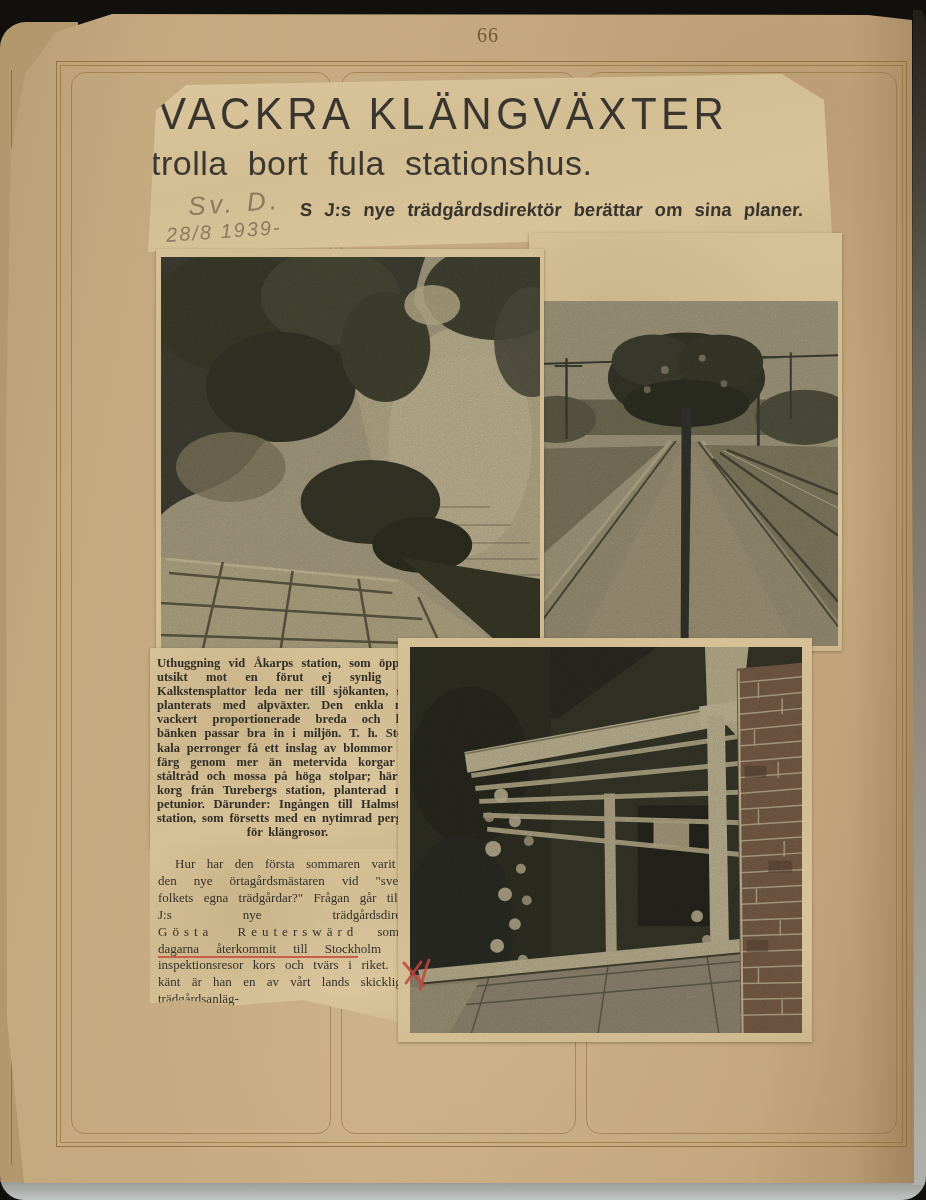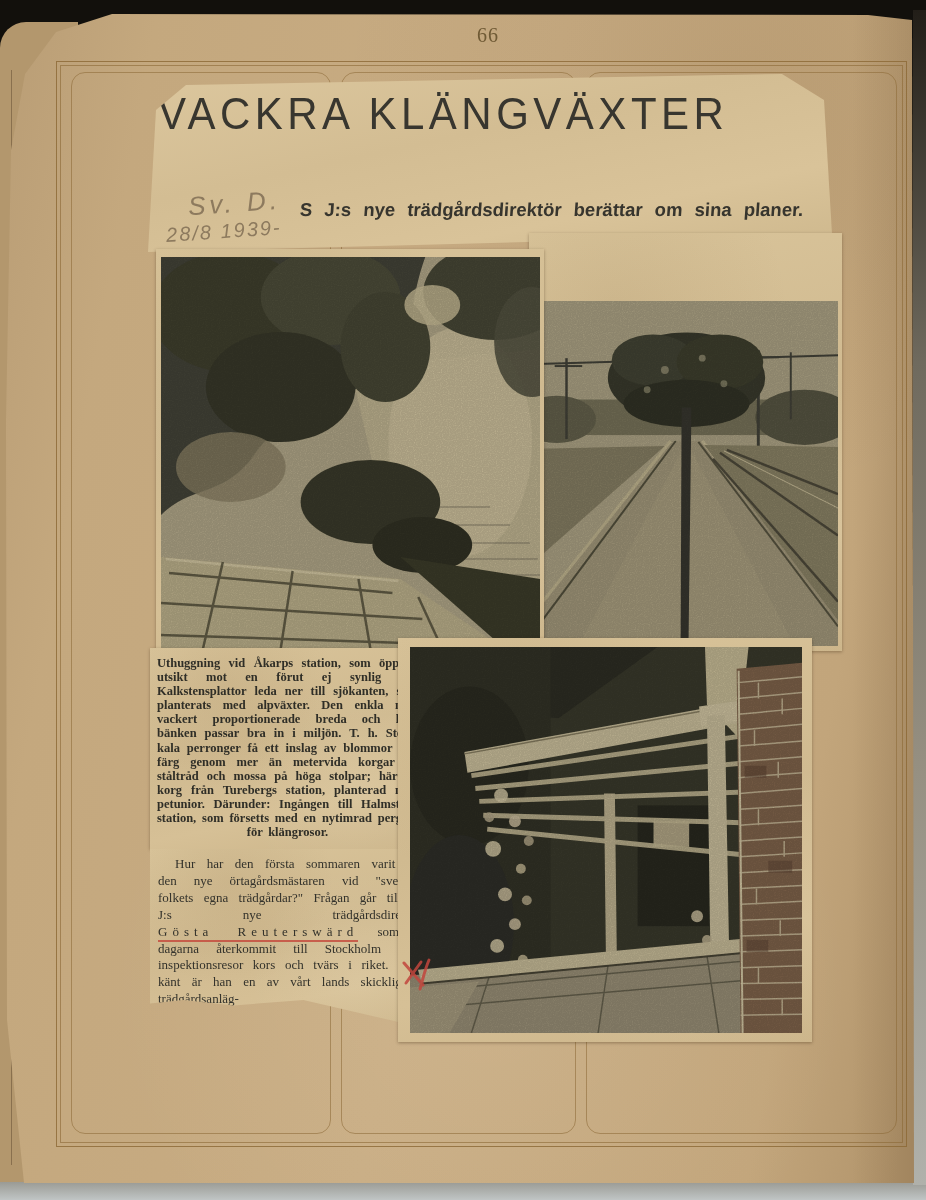--- a/index.html
+++ b/index.html
@@ -1,16 +1,16 @@
 <!DOCTYPE html>
 <html><head>
 <meta charset="utf-8">
 <style>
   html,body{margin:0;padding:0;background:#12100c;}
-  .scan{position:relative;width:926px;height:1200px;overflow:hidden;background:#12100c;font-family:"Liberation Sans",sans-serif;}
+  .scan{position:relative;width:926px;height:1200px;overflow:hidden;background:#12100c;font-family:"Liberation Sans",sans-serif;border-radius:24px;}
   .scanner-bottom{position:absolute;left:0;top:1180px;width:926px;height:20px;background:linear-gradient(#96968f,#c0c5c5);}
   .page-right-edge{position:absolute;left:913px;top:10px;width:13px;height:1175px;background:linear-gradient(#221e18,#6f6a5e 30%,#969082 65%,#b0b1ab);}
   .under-page{position:absolute;left:0;top:22px;width:78px;height:1160px;background:#b3976d;border-top-left-radius:26px;}
   .under-page-line{position:absolute;left:11px;top:70px;width:1px;height:1095px;background:rgba(60,40,20,.35);}
   .album-page{position:absolute;left:0;top:0;width:926px;height:1200px;
     background:linear-gradient(100deg,#b99d75 0%,#c4a87e 14%,#c8ac83 50%,#c2a57b 84%,#b2956c 97%);
     clip-path:polygon(112px 14px,868px 15px,912px 20px,914px 1183px,24px 1183px,7px 1020px,6px 420px,11px 150px,25px 74px,56px 32px);
     filter:drop-shadow(0 3px 5px rgba(0,0,0,.55));}
   .album-page::after{content:"";position:absolute;inset:0;
     background:radial-gradient(circle at 52% 82%,rgba(255,245,220,.10),transparent 34%),
@@ -41,21 +41,21 @@
   .photo-wrap{position:absolute;}
   .photo-wrap svg{position:absolute;display:block;}
   .caption-clip{left:150px;top:648px;width:274px;height:201px;}
   .caption-text{position:absolute;left:7px;top:8px;width:261px;font-family:"Liberation Serif",serif;
     font-weight:700;font-size:12.5px;line-height:14.1px;color:#2f2e27;text-align:justify;
     text-align-last:center;word-spacing:2.5px;}
   .article-clip{left:150px;top:849px;width:279px;height:184px;
     clip-path:polygon(0 0,100% 0,100% 98%,86% 93%,72% 88%,55% 82%,30% 85%,12% 82%,0 84%);}
   .article-text{position:absolute;left:8px;top:7px;width:264px;font-family:"Liberation Serif",serif;
     font-size:13px;line-height:16.9px;color:#33322b;text-align:justify;word-spacing:4px;text-indent:17px;}
-  .person-name{letter-spacing:5px;border-bottom:2.5px solid rgba(196,70,58,.8);padding-bottom:1px;white-space:nowrap;}
+  .person-name{letter-spacing:5px;border-bottom:2.5px solid rgba(196,70,58,.8);padding-bottom:17px;white-space:nowrap;}
   .red-mark{position:absolute;left:399px;top:955px;width:36px;height:38px;}
 </style>
 </head>
 <body>
 
 <div class="scan">
 
   <div class="scanner-bottom"></div>
   <div class="page-right-edge"></div>
   <div class="under-page"></div>
@@ -66,20 +66,21 @@
   <div class="page-number">66</div>
 
   <div class="frame" style="left:56px;top:61px;width:849px;height:1084px;"></div>
   <div class="frame inner" style="left:60px;top:65px;width:841px;height:1076px;"></div>
   <div class="panel" style="left:71px;top:72px;width:258px;height:1060px;"></div>
   <div class="panel" style="left:341px;top:72px;width:233px;height:1060px;"></div>
   <div class="panel" style="left:586px;top:72px;width:309px;height:1060px;"></div>
 
   <div class="clip headline-clip">
     <div class="headline">VACKRA KLÄNGVÄXTER</div>
+    <div class="subheadline">trolla bort fula stationshus.</div>
     <div class="hand src">Sv. D.</div>
     <div class="hand date">28/8 1939-</div>
     <div class="kicker">S J:s nye trädgårdsdirektör berättar om sina planer.</div>
   </div>
 
   <div class="photo-wrap clip mottle" style="left:529px;top:233px;width:313px;height:418px;">
     <svg style="left:8px;top:68px;width:301px;height:345px;" viewBox="0 0 306 350" preserveAspectRatio="none">
       <defs>
           <filter id="g2">
             <feTurbulence type="fractalNoise" baseFrequency="0.85" numOctaves="1" result="n"></feTurbulence>

